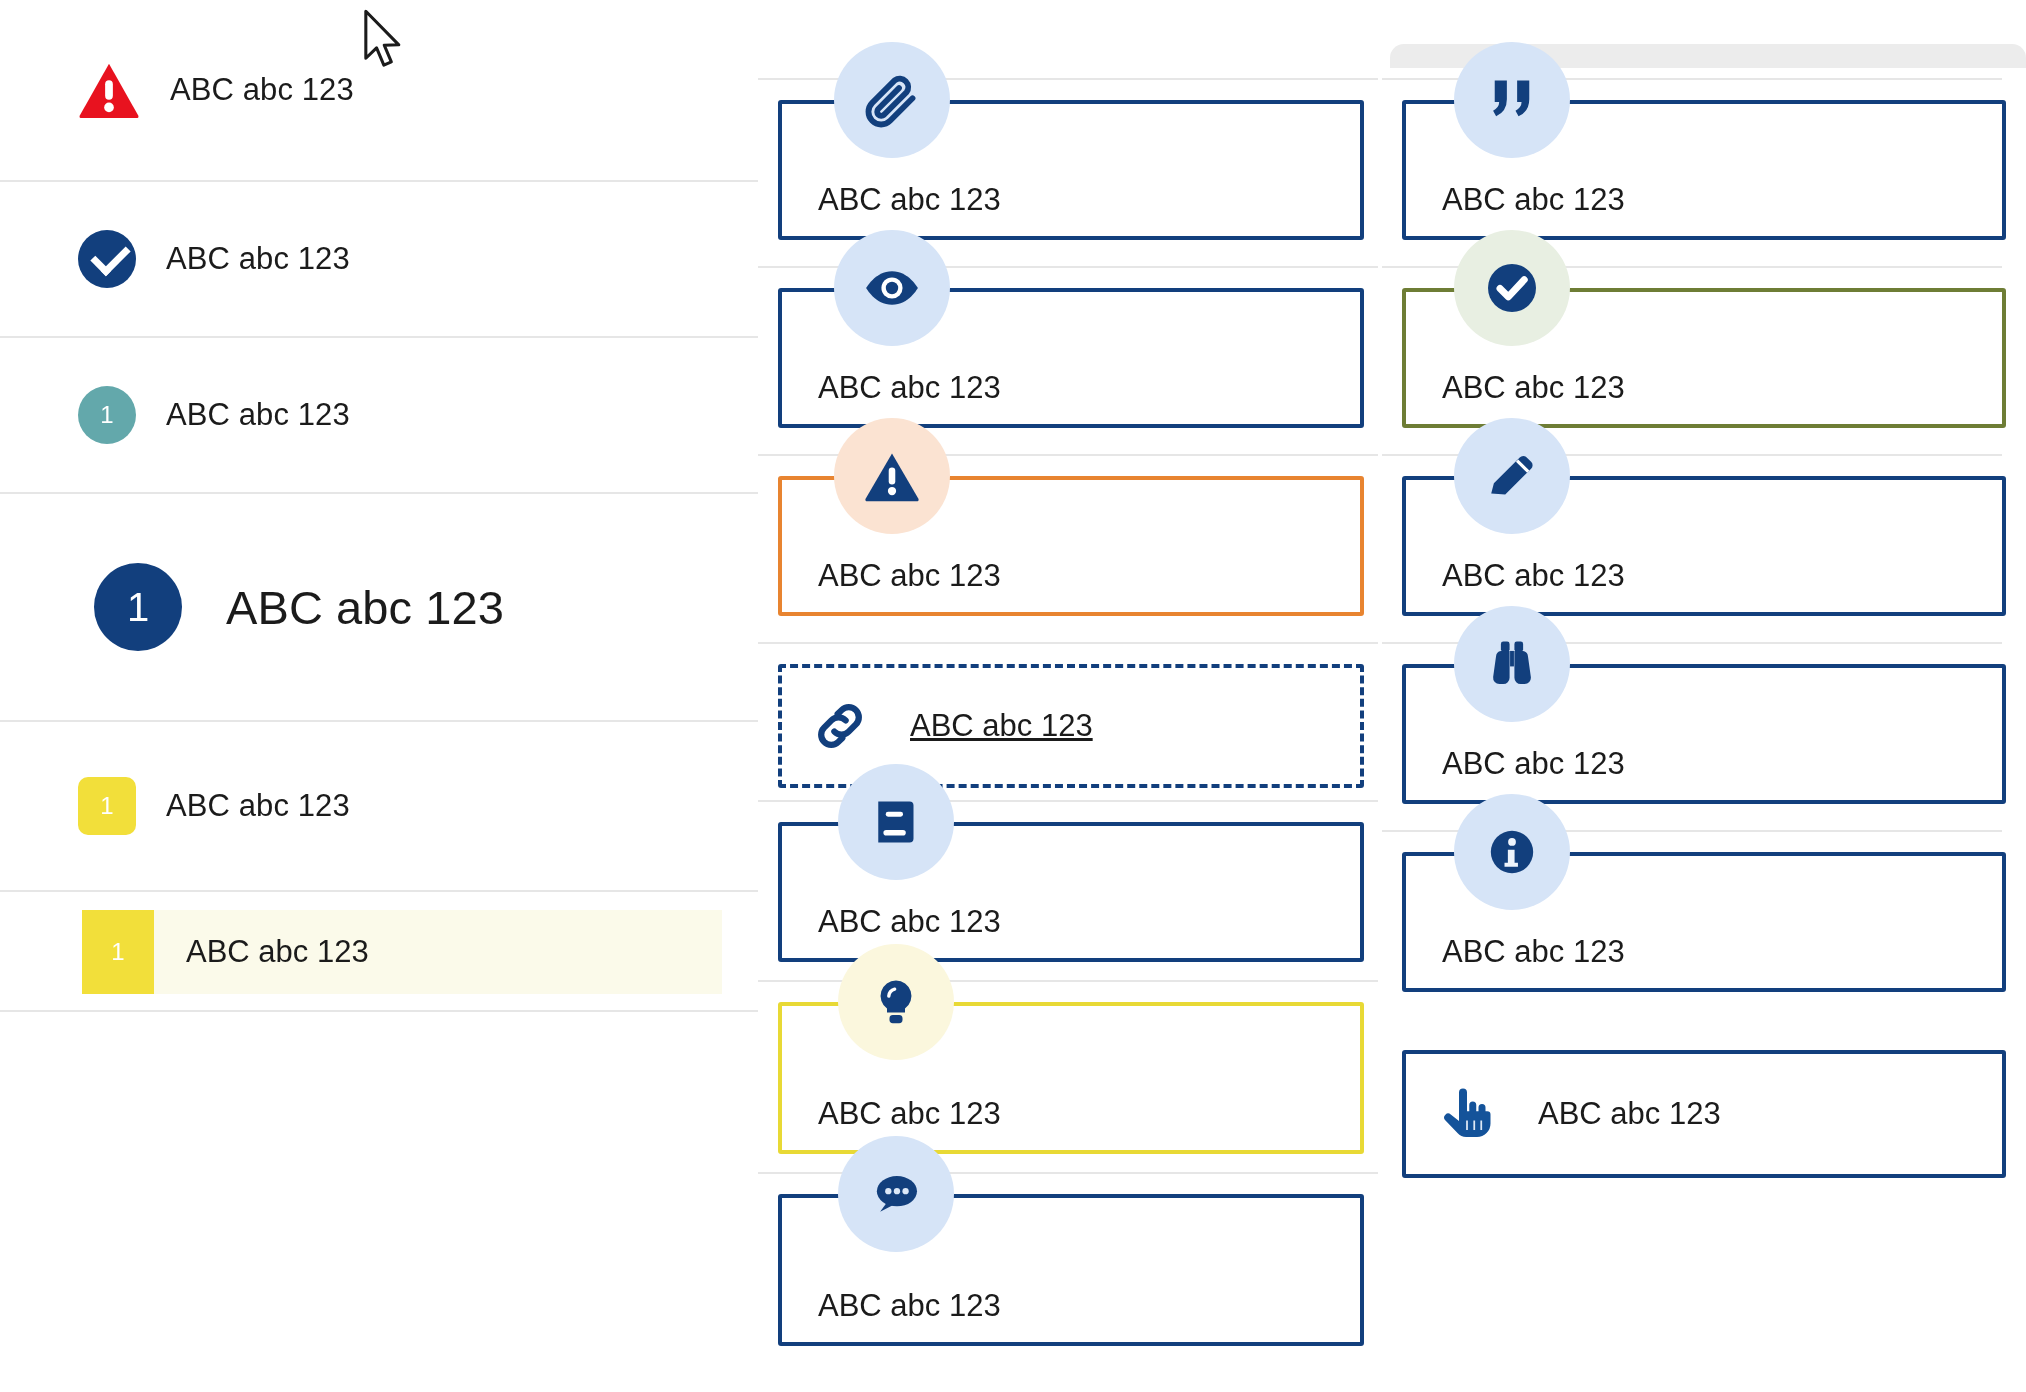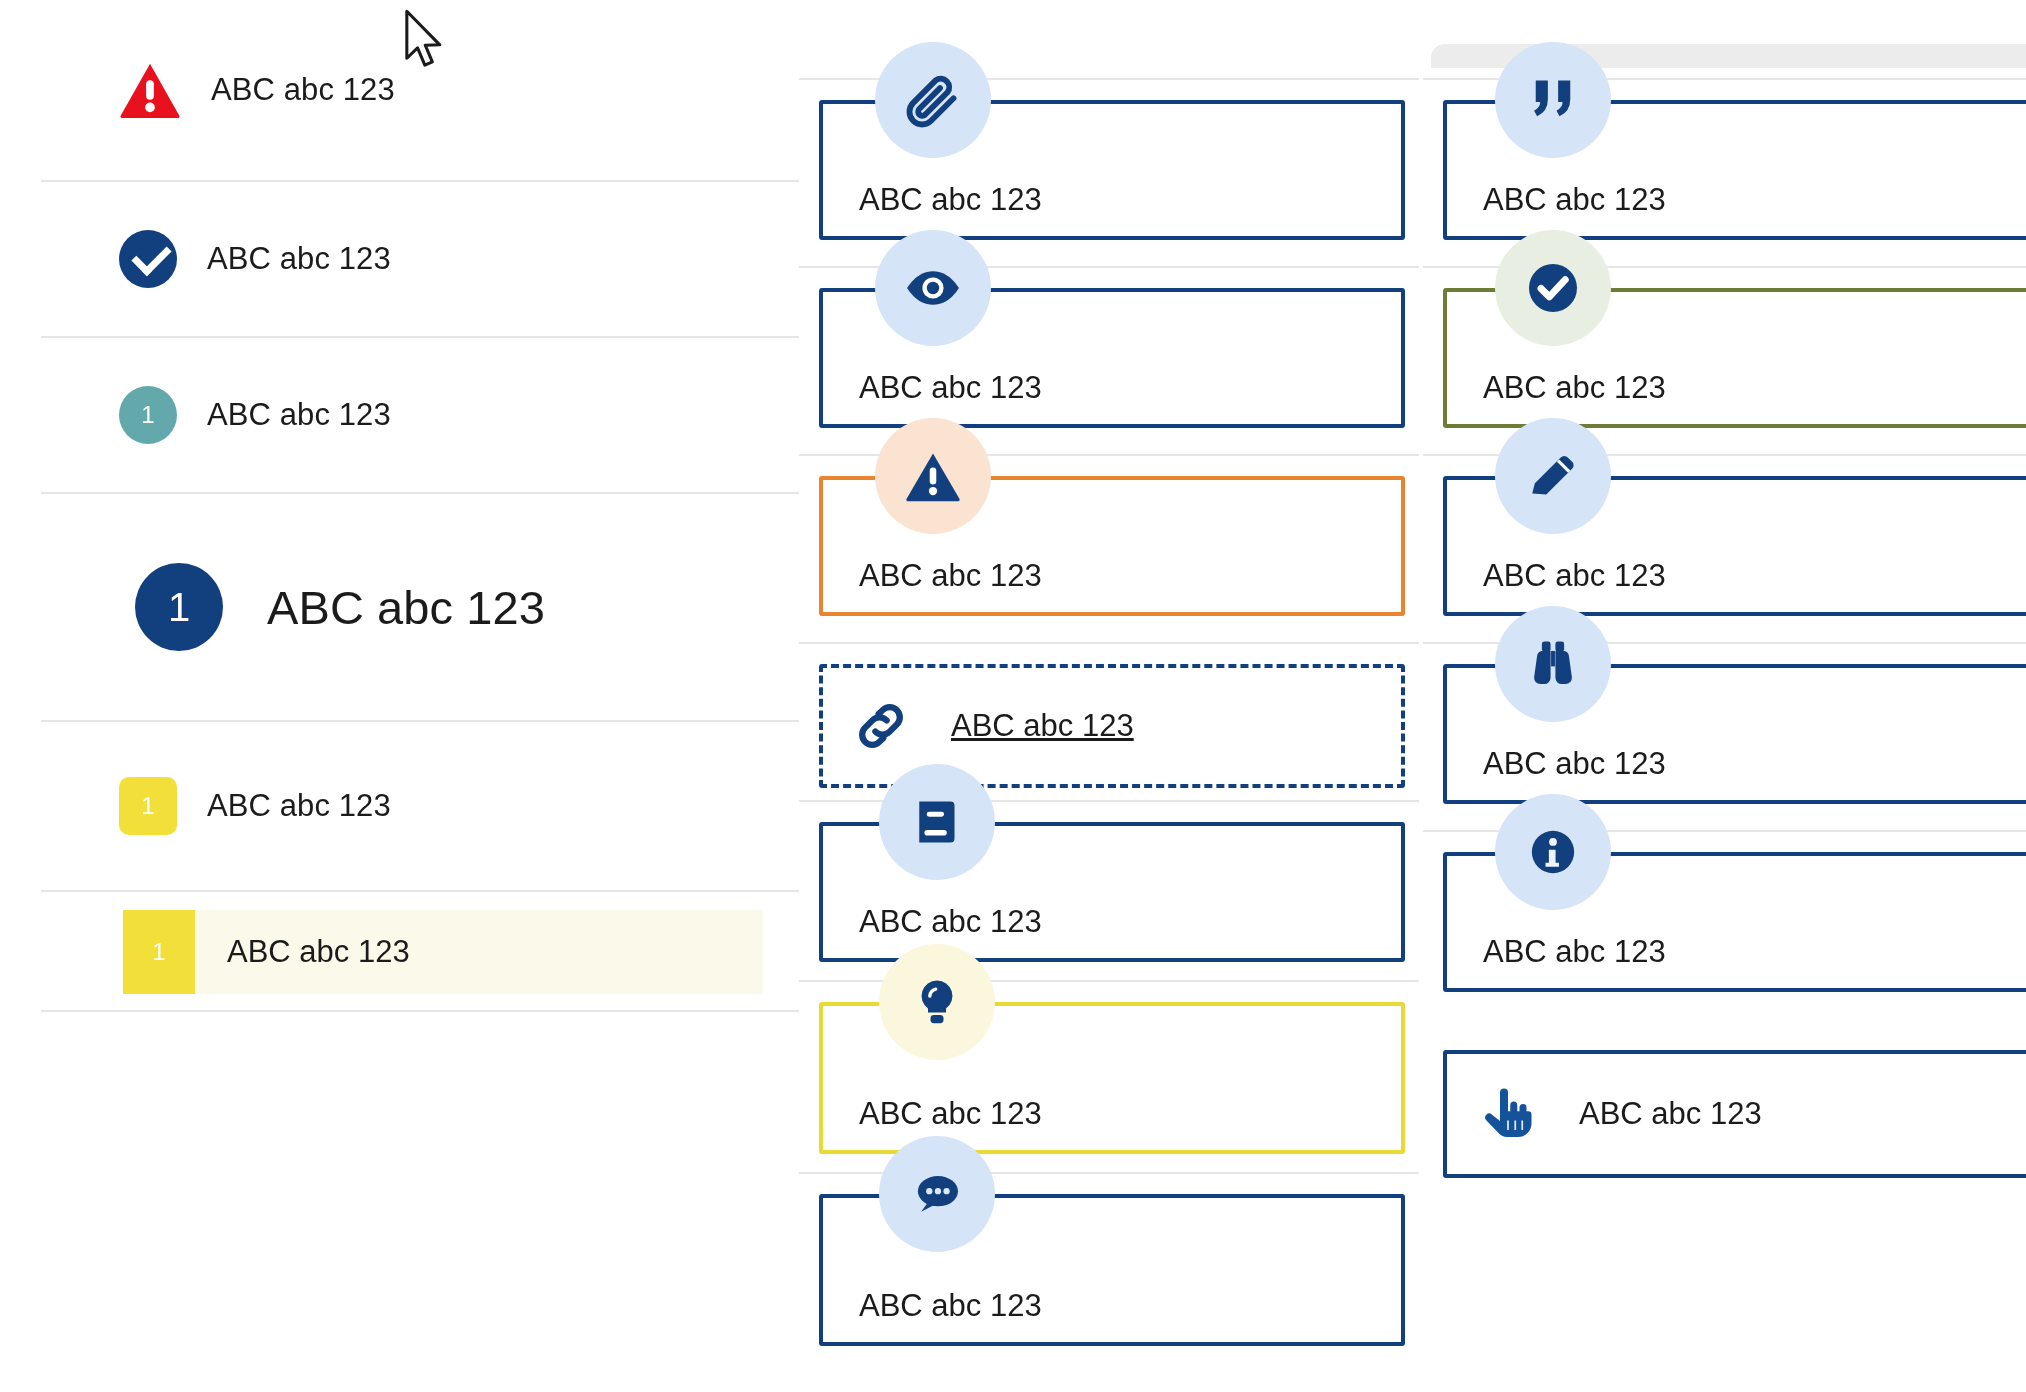--- a/index.html
+++ b/index.html
@@ -10,21 +10,20 @@
     background: #ffffff;
     font-family: "Liberation Sans", sans-serif;
     overflow: hidden;
   }
 
   .page {
     position: relative;
     width: 1784px;
     height: 1392px;
     background: #ffffff;
-    margin-left: 41px;
   }
 
   
   .sidebar {
     position: absolute;
     left: 0;
     top: 0;
     width: 758px;
     height: 1392px;
     background: #ffffff;

